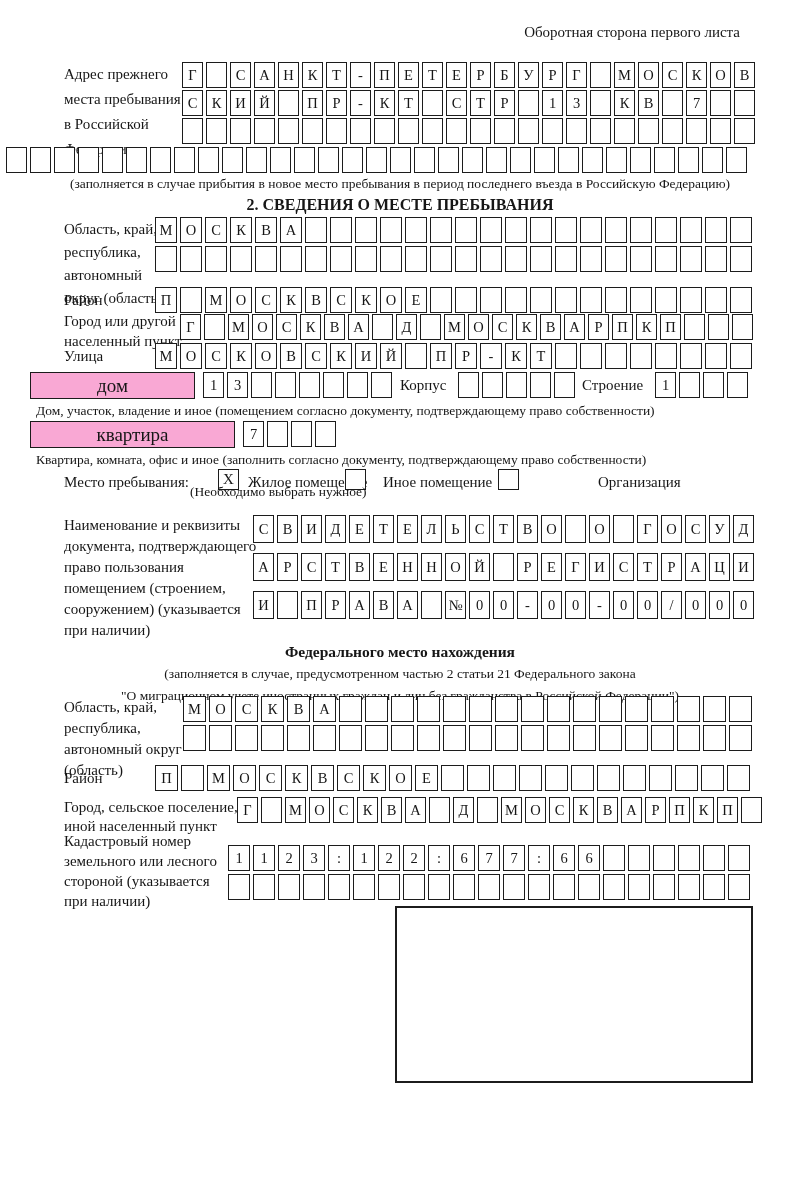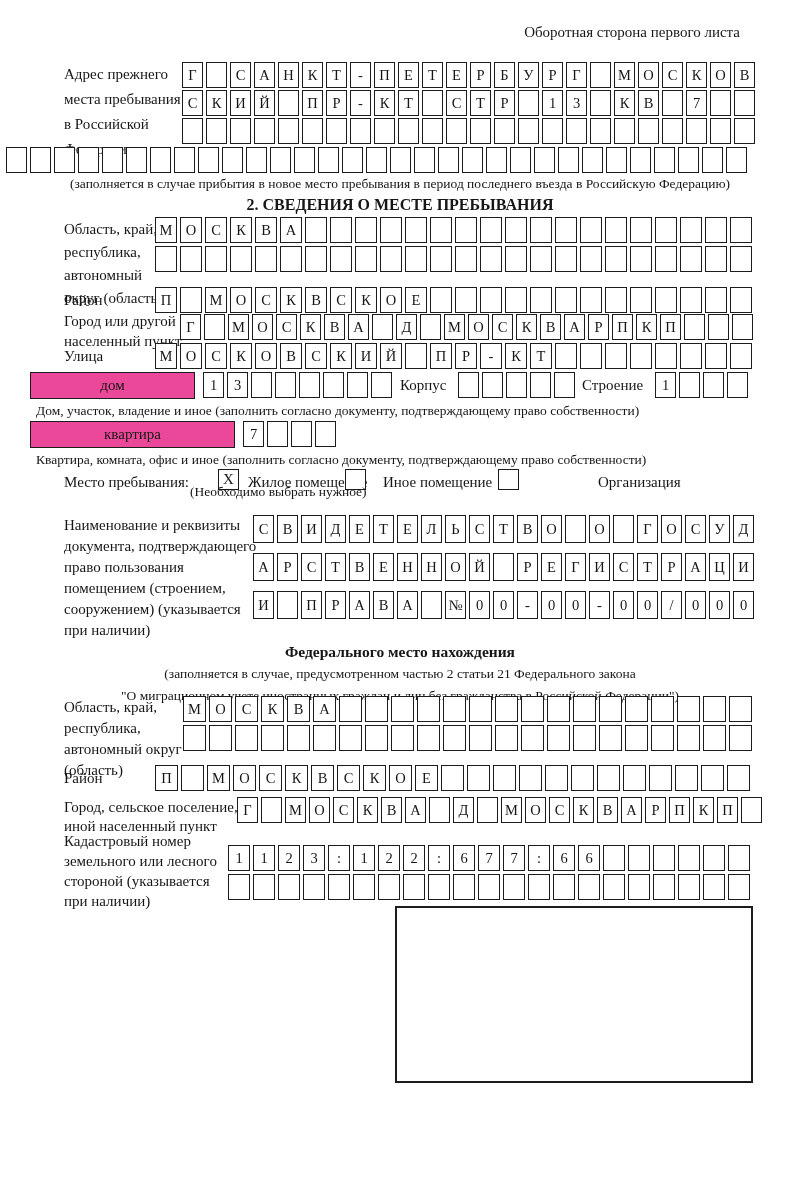--- a/index.html
+++ b/index.html
@@ -16,21 +16,21 @@
   .cell {
     width:21px; height:26px; border:1.5px solid #1c1c1c; flex:0 0 auto;
     display:flex; align-items:center; justify-content:center;
     font-size:14.5px; background:#fff;
   }
   .p25 .cell { width:22px; }
   .p26 .cell { width:23px; }
   .h28 .cell { height:28px; }
   .widebox {
     position:absolute; border:1.5px solid #1c1c1c; height:27px;
-    display:flex; align-items:center; justify-content:center; font-size:15px; background:#ec4899;
+    display:flex; align-items:center; justify-content:center; font-size:19px; background:#f9a8d4;
   }
   .chk {
     position:absolute; width:21px; height:21px; border:1.5px solid #1c1c1c;
     display:flex; align-items:center; justify-content:center; font-size:15px; background:#fff;
   }
   .stampbox { position:absolute; border:2px solid #1c1c1c; background:#fff; }
   .stampcap { position:absolute; font-size:14px; line-height:22px; text-align:center; white-space:pre-line; }
 </style>
 </head>
 <body>
@@ -319,21 +319,21 @@
       <div class="cell"></div>
       <div class="cell"></div>
     </div>
   <div class="lbl" style="left:582px; top:375px;">Строение</div>
   <div class="cr" style="left:655px; top:372px;">
       <div class="cell">1</div>
       <div class="cell"></div>
       <div class="cell"></div>
       <div class="cell"></div>
     </div>
-  <div class="cap" style="left:36px; top:403px;">Дом, участок, владение и иное (заполнить согласно документу, подтверждающему право собственности)</div>
+  <div class="cap" style="left:36px; top:403px;">Дом, участок, владение и иное (помещением согласно документу, подтверждающему право собственности)</div>
 
   <div class="widebox" style="left:30px; top:421px; width:205px;">квартира</div>
   <div class="cr" style="left:243px; top:421px;">
       <div class="cell">7</div>
       <div class="cell"></div>
       <div class="cell"></div>
       <div class="cell"></div>
     </div>
   <div class="cap" style="left:36px; top:452px;">Квартира, комната, офис и иное (заполнить согласно документу, подтверждающему право собственности)</div>
 

